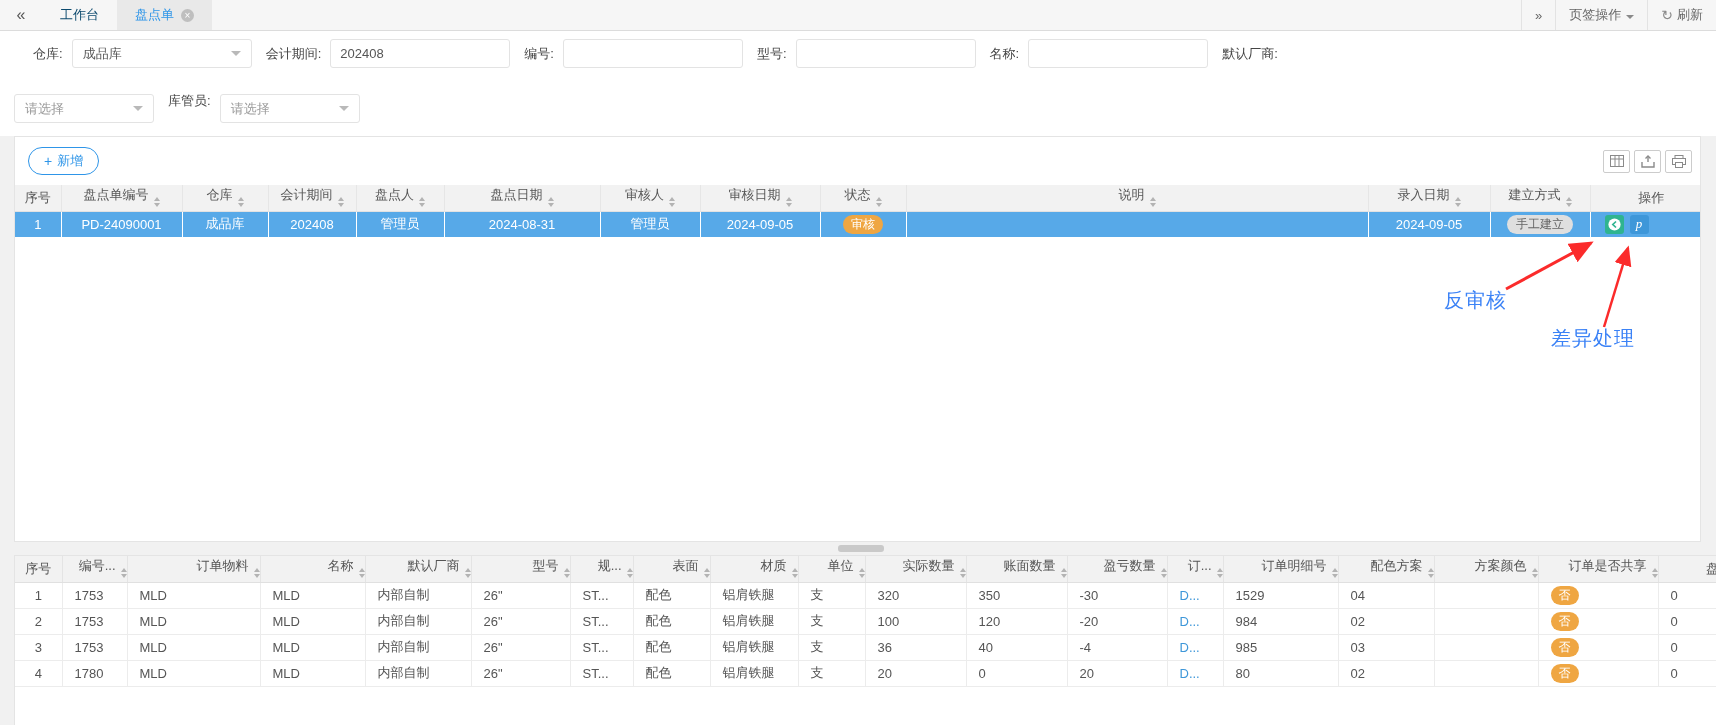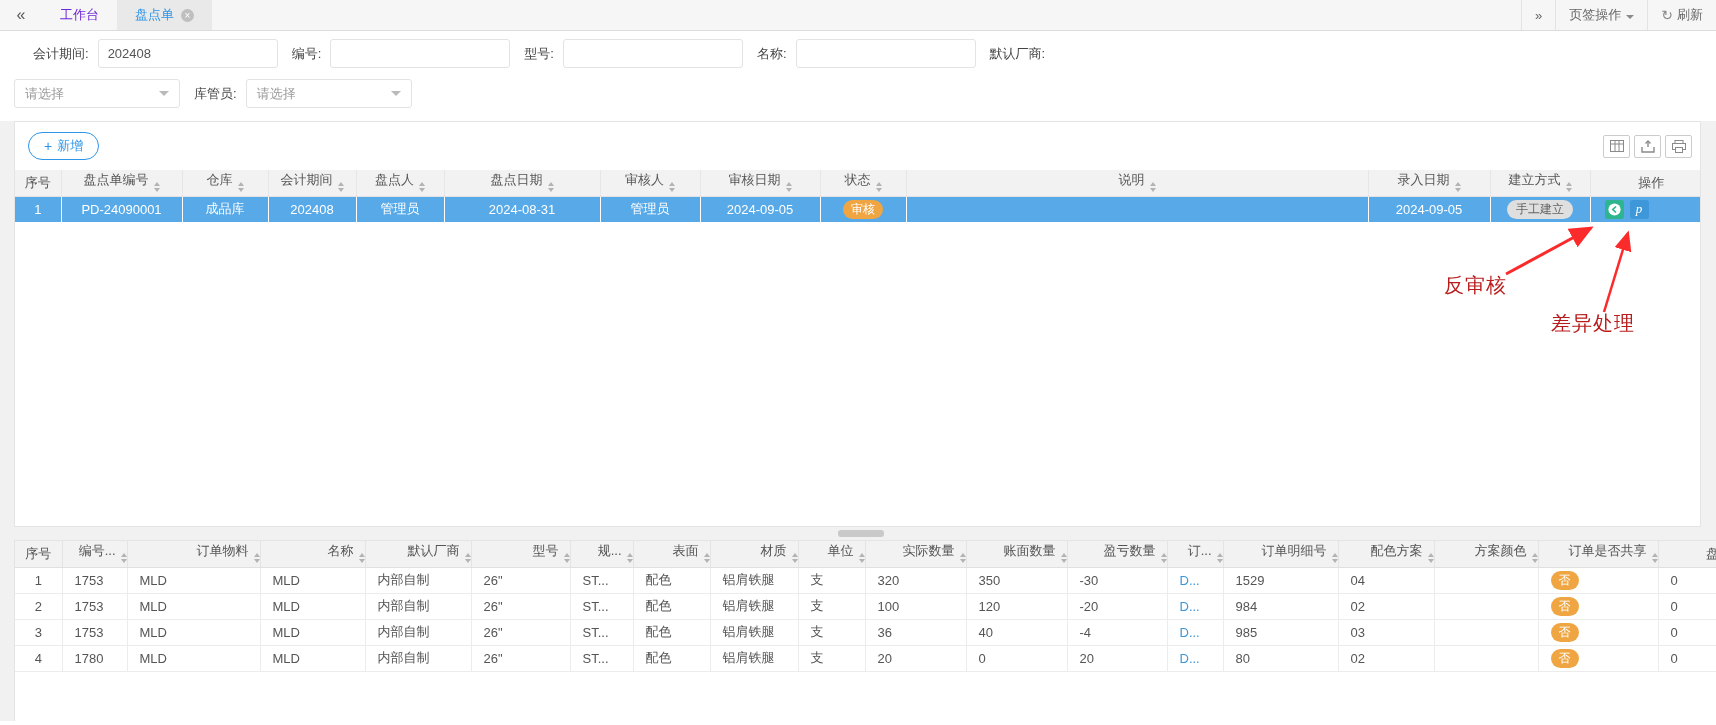--- a/index.html
+++ b/index.html
@@ -2,38 +2,38 @@
 <html><head>
 <meta charset="utf-8">
 <style>
   * { margin:0; padding:0; box-sizing:border-box; }
   html,body { width:1716px; height:725px; overflow:hidden; }
   body { font-family:"Liberation Sans","DejaVu Sans",sans-serif; font-size:13px; color:#555; background:#fff; }
 
   
   .tabbar { height:31px; background:#f6f6f6; border-bottom:1px solid #dcdcdc; display:flex; align-items:stretch; }
   .tab-collapse { width:42px; display:flex; align-items:center; justify-content:center; color:#555; font-size:16px; cursor:pointer; }
-  .tab { padding:0 18px; display:flex; align-items:center; gap:7px; color:#6d28d9; cursor:pointer; }
+  .tab { padding:0 18px; display:flex; align-items:center; gap:7px; color:#0c4a6e; cursor:pointer; }
   .tab.active { background:#e9e9e9; color:#2E95E8; }
   .tab-close { width:13px; height:13px; border-radius:50%; background:#bfbfbf; color:#fff; font-size:10px; line-height:13px; text-align:center; cursor:pointer; }
   .tabbar-right { margin-left:auto; display:flex; align-items:stretch; }
   .tb-item { display:flex; align-items:center; padding:0 13px; border-left:1px solid #e3e3e3; color:#666; cursor:pointer; white-space:nowrap; }
   .caret-down { width:0; height:0; border:4px solid transparent; border-top-color:#8a8a8a; margin-left:5px; margin-top:7px; }
   .refresh-glyph { color:#8a8a8a; margin-right:4px; font-size:14px; }
 
   
   .filters { background:#fff; padding-top:8px; }
   .frow { display:flex; align-items:center; margin:0 0 11px 33px; }
   .frow.second { margin-left:14px; }
   .fitem { display:flex; align-items:center; margin-right:14px; }
   .fitem label { margin-right:9px; color:#454545; white-space:nowrap; }
   .input, .select { height:29px; border:1px solid #e3e3e3; border-radius:3px; background:#fff; }
   .input { width:180px; padding:0 9px; color:#555; font-size:13px; outline:none; }
   .select { width:180px; display:flex; align-items:center; justify-content:space-between; padding:0 10px; color:#555; cursor:pointer; }
-  .select.small { width:166px; }
+  .select.small { width:140px;margin-top:15px; }
   .select .sel-caret { width:0; height:0; border:5px solid transparent; border-top-color:#b9b9b9; margin-top:5px; }
   .select.placeholder .sel-text { color:#9a9a9a; }
 
   
   .workspace { background:#f1f1f1; height:419px; }
   .panel { position:relative; margin:13px 15px 0 14px; height:406px; background:#fff; border:1px solid #e4e4e4; }
   .ptoolbar { display:flex; align-items:center; padding:10px 8px 10px 13px; }
   .btn-add { display:inline-flex; align-items:center; gap:5px; border:1px solid #2E95E8; color:#2E95E8; background:#fff; border-radius:14px; padding:4px 15px; font-size:13px; cursor:pointer; }
   .btn-add .plus { font-size:14px; }
   .tool-icons { margin-left:auto; display:flex; gap:4px; }
@@ -53,21 +53,21 @@
   .sort .u { border-bottom:4.5px solid #b3b3b3; margin-bottom:2px; }
   .sort .d { border-top:4.5px solid #b3b3b3; }
 
   .badge-orange { display:inline-block; background:#EFA642; color:#fff; border-radius:10px; padding:2px 8px; font-size:12px; line-height:15px; }
   .badge-gray { display:inline-block; background:#dfdfdf; color:#666; border-radius:10px; padding:2px 9px; font-size:12px; line-height:15px; }
 
   .op { width:19px; height:19px; border:none; border-radius:3px; display:inline-flex; align-items:center; justify-content:center; margin-right:6px; vertical-align:middle; cursor:pointer; padding:0; }
   .op.green { background:#2FB490; }
   .op.blue { background:#3E97D9; color:#fff; font-style:italic; font-family:"Liberation Serif","DejaVu Serif",serif; font-size:13px; }
 
-  .annot { position:absolute; color:#b91c1c; font-size:20px; white-space:nowrap; letter-spacing:1px; }
+  .annot { position:absolute; color:#3b82f6; font-size:20px; white-space:nowrap; letter-spacing:1px; }
   #annot-reverse { left:1429px; top:150px; }
   #annot-diff { left:1536px; top:188px; }
   .arrows { position:absolute; left:1456px; top:95px; width:200px; height:100px; pointer-events:none; }
 
   
   .divider { position:relative; height:13px; }
   .hthumb { position:absolute; left:838px; top:3px; width:46px; height:7px; background:#c9c9c9; border-radius:3px; cursor:pointer; }
 
   
   .detail-wrap { background:#f1f1f1; height:181px; overflow:hidden; }
@@ -101,20 +101,27 @@
     </div>
     <div class="tb-item">
       <span class="refresh-glyph">↻</span>
       <span>刷新</span>
     </div>
   </div>
 </div>
 
 <div class="filters">
   <div class="frow">
+    <div class="fitem">
+      <label>仓库:</label>
+      <div class="select">
+        <span class="sel-text">成品库</span>
+        <span class="sel-caret"></span>
+      </div>
+    </div>
     <div class="fitem">
       <label>会计期间:</label>
       <input class="input" value="202408" style="">
     </div>
     <div class="fitem">
       <label>编号:</label>
       <input class="input" style="">
     </div>
     <div class="fitem">
       <label>型号:</label>

